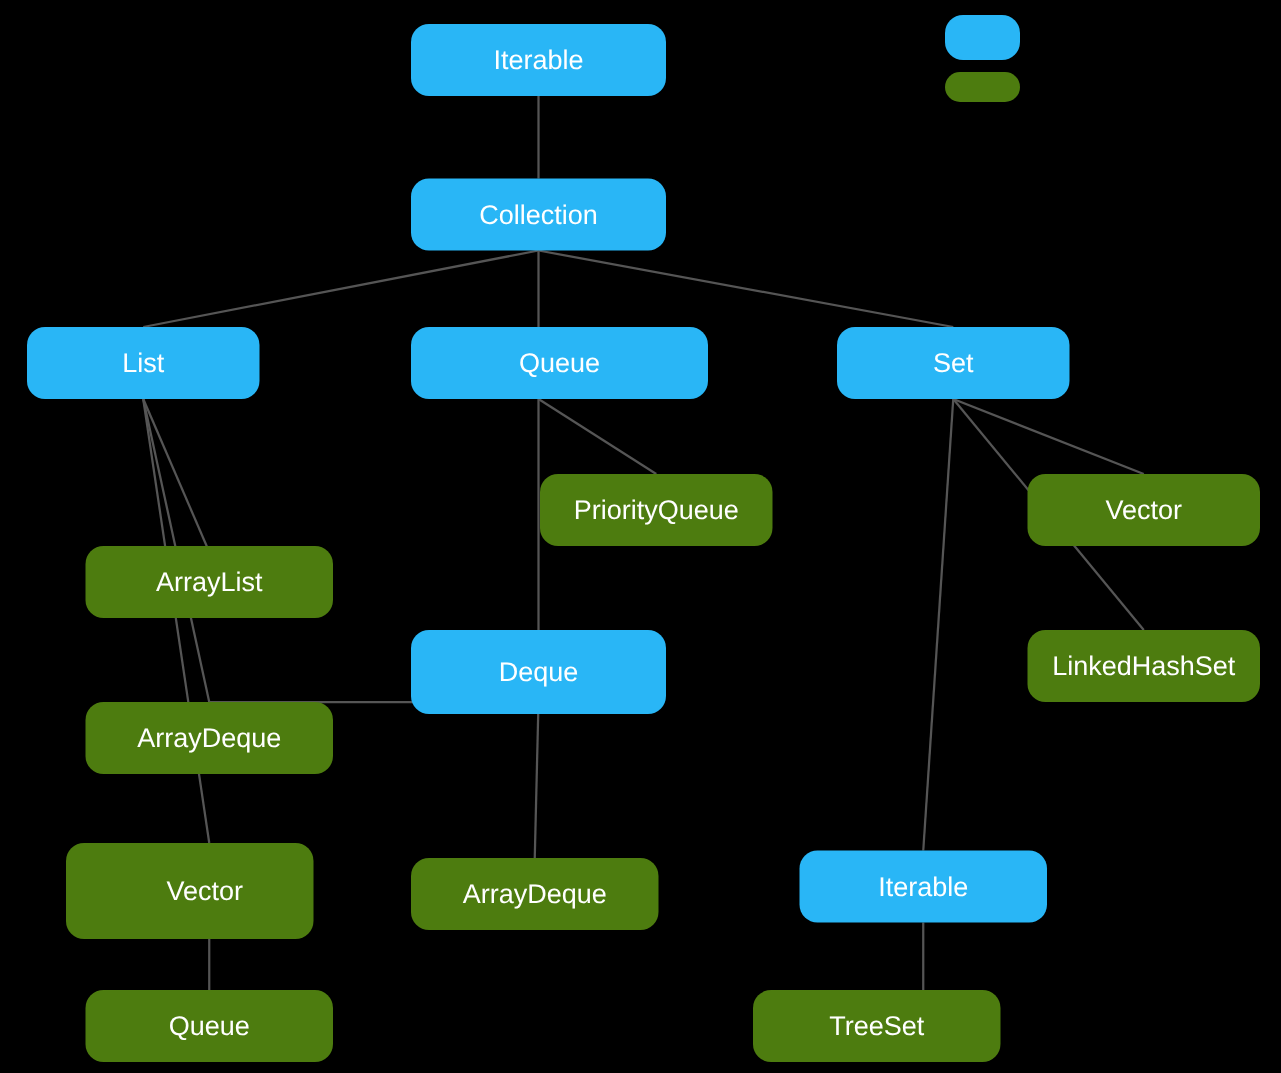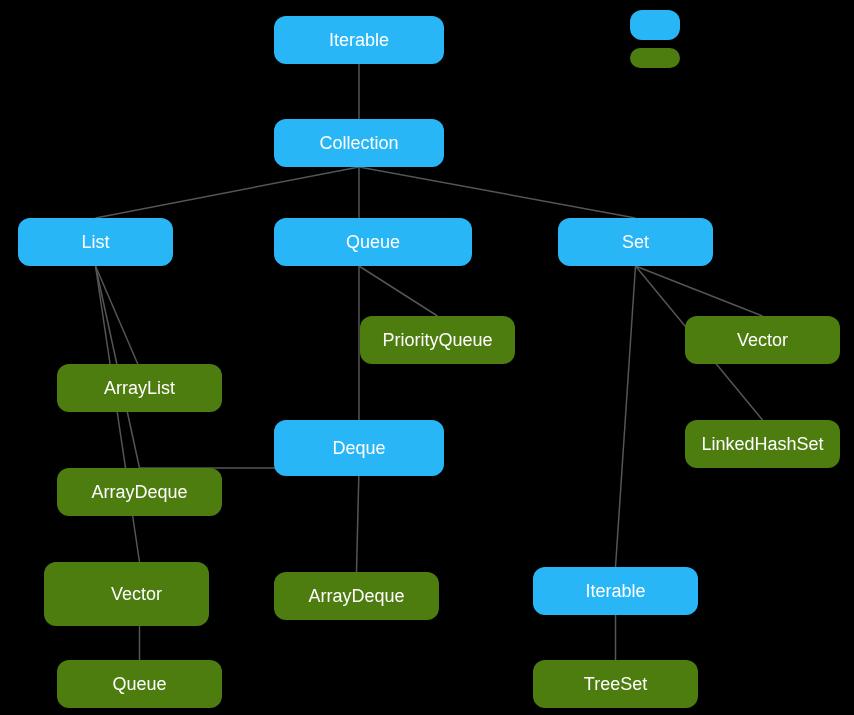--- a/index.html
+++ b/index.html
@@ -65,15 +65,15 @@
 <div class="node green" style="left: 360px; top: 316px; width: 155px; height: 48px;">PriorityQueue</div>
 <div class="node green" style="left: 685px; top: 316px; width: 155px; height: 48px;">Vector</div>
 <div class="node green" style="left: 57px; top: 364px; width: 165px; height: 48px;">ArrayList</div>
 <div class="node blue" style="left: 274px; top: 420px; width: 170px; height: 56px;">Deque</div>
 <div class="node green" style="left: 685px; top: 420px; width: 155px; height: 48px;">LinkedHashSet</div>
 <div class="node green" style="left: 57px; top: 468px; width: 165px; height: 48px;">ArrayDeque</div>
 <div class="node green" style="left: 44px; top: 562px; width: 165px; height: 64px; padding-left: 20px;">Vector</div>
 <div class="node green" style="left: 274px; top: 572px; width: 165px; height: 48px;">ArrayDeque</div>
 <div class="node blue" style="left: 533px; top: 567px; width: 165px; height: 48px;">Iterable</div>
 <div class="node green" style="left: 57px; top: 660px; width: 165px; height: 48px;">Queue</div>
-<div class="node green" style="left: 533px; top: 660px; width: 165px; height: 48px;">TreeSet</div>
+<div class="node green" style="left: 502px; top: 660px; width: 165px; height: 48px;">TreeSet</div>
 <div class="node blue" style="left: 630px; top: 10px; width: 50px; height: 30px;"></div>
 <div class="node green" style="left: 630px; top: 48px; width: 50px; height: 20px;"></div>
 
 </body></html>

